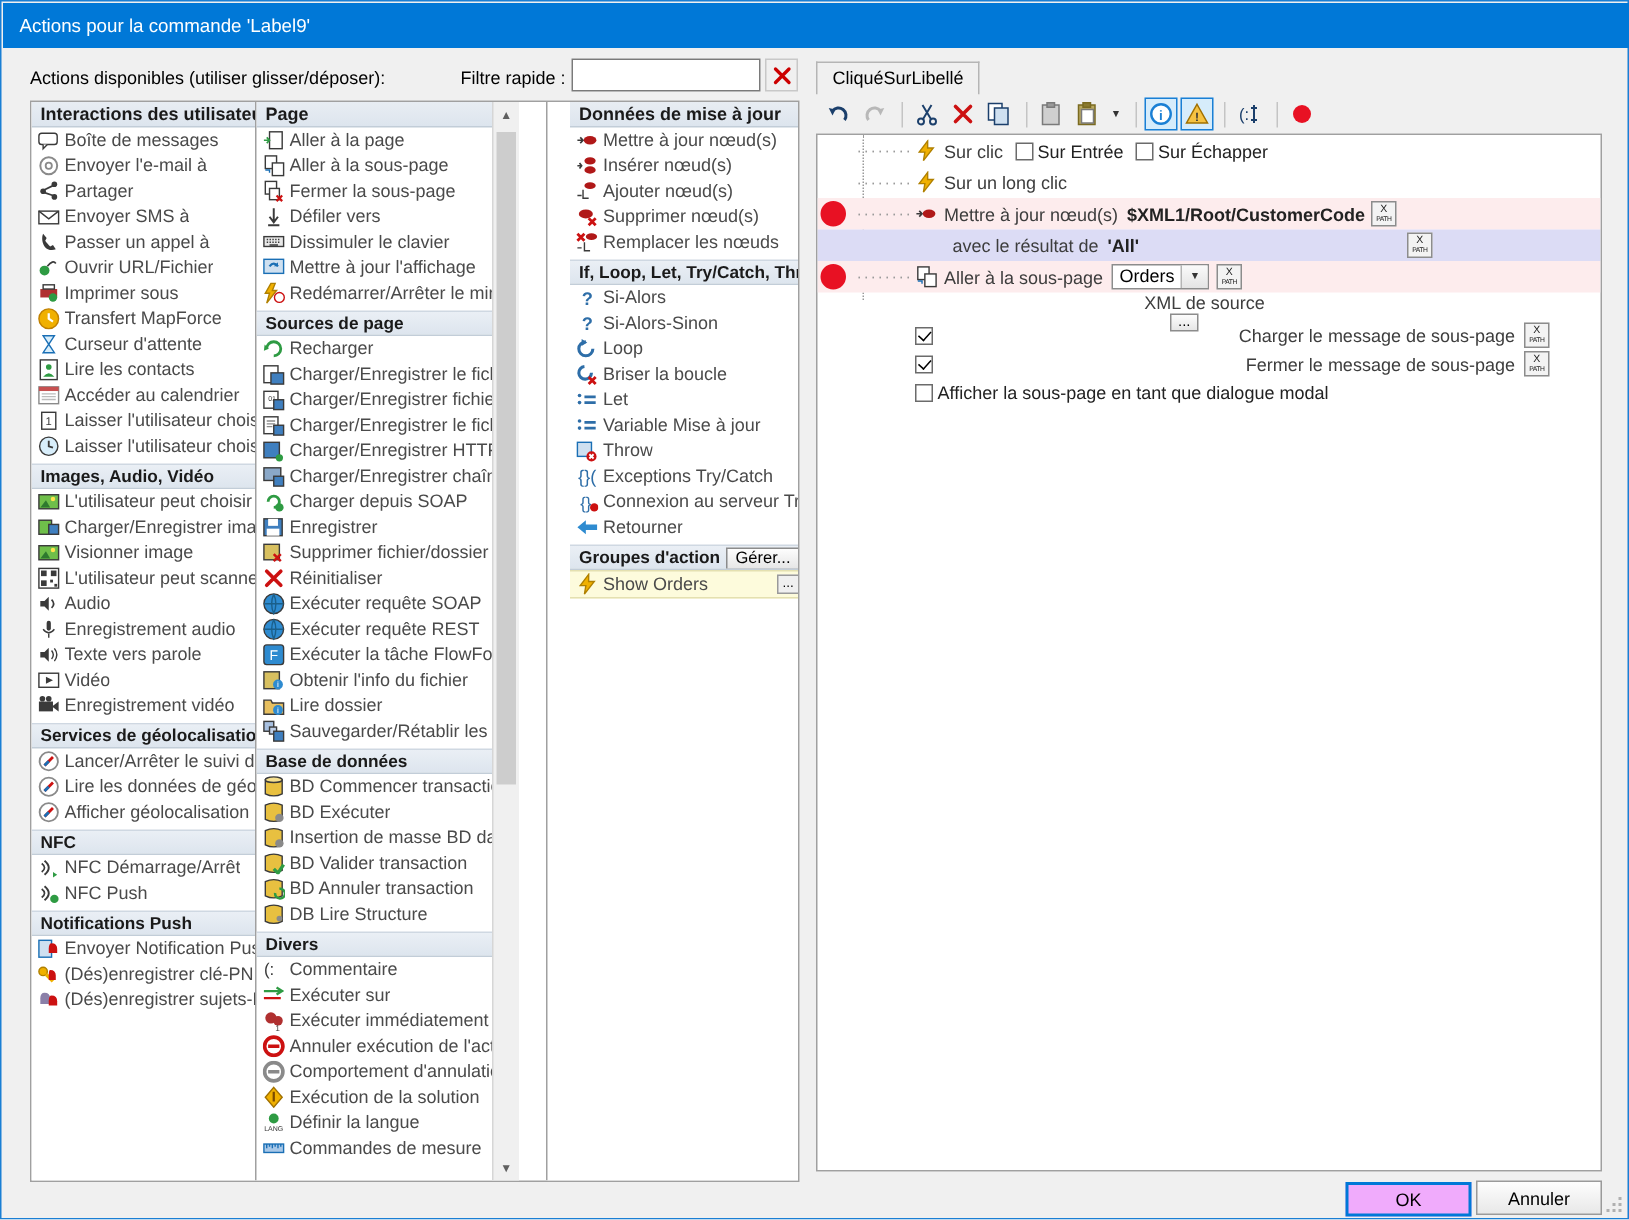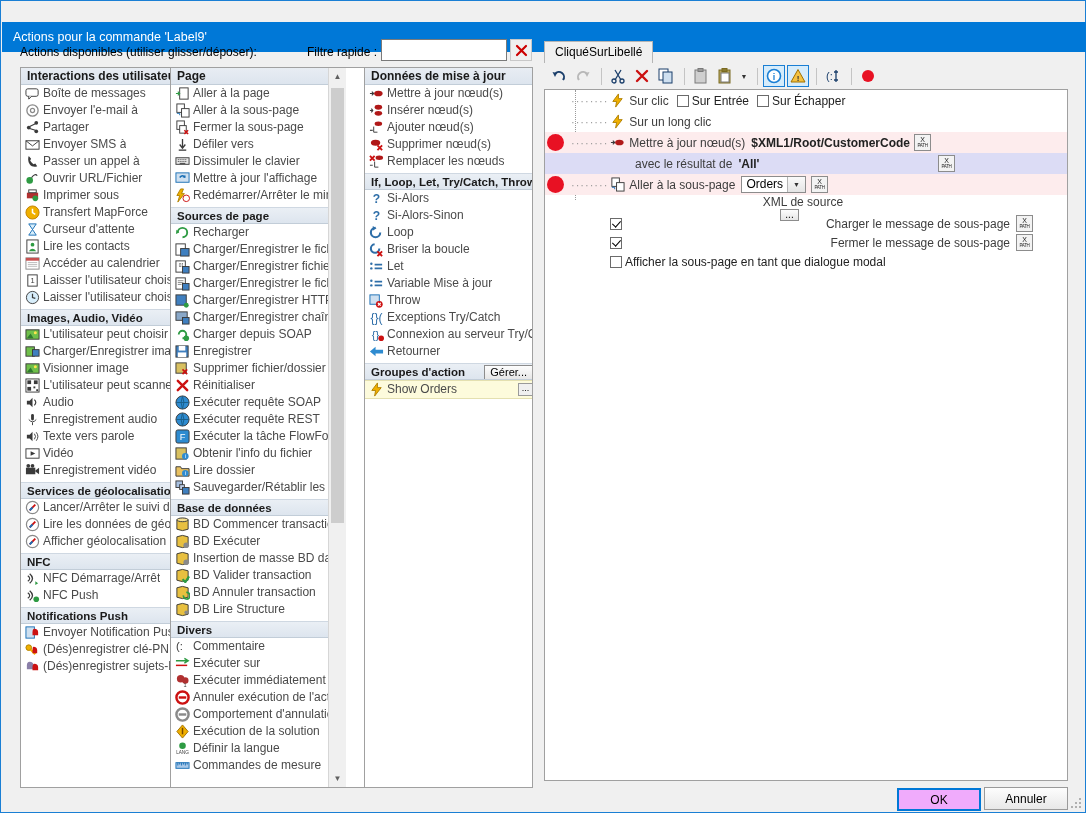--- a/index.html
+++ b/index.html
@@ -20,21 +20,20 @@
   
   #titlebar {
     position: absolute; left: 1px; top: 1px;
     width: 1084px; height: 30px;
     background: #0078d7;
     color: #ffffff;
     display: flex; align-items: center;
     padding-left: 11px;
     box-sizing: border-box;
     font-size: 12.5px;
-    margin-top: 20px;
   }
   
   .lbl {
     position: absolute;
     color: #000;
     font-size: 12px;
     white-space: nowrap;
   }
   #avail-label { left: 19px; top: 44px; }
   #filter-label { left: 306px; top: 44px; }
@@ -910,21 +909,21 @@
             <span class="tx">Commandes de mesure</span>
           </div>
         </div>
         <div class="vscroll">
           <div class="arrow">▲</div>
           <div class="thumb"></div>
           <div class="arrow bot">▼</div>
         </div>
       </div>
     <div class="col" id="col3">
-        <div style="position: relative;">
+        <div style="position: relative; margin-left: 15px;">
           <div class="colhdr">Données de mise à jour</div>
           <div class="item">
             <span class="ic"><svg width="15" height="15" viewBox="0 0 16 16">
                 <path d="M1 8 L5 8 M3 6 L5 8 L3 10" stroke="#3a3a3a" fill="none" stroke-width="1.2"></path>
                 <ellipse cx="10" cy="8" rx="4.5" ry="3" fill="#b01818"></ellipse>
               </svg></span>
             <span class="tx">Mettre à jour nœud(s)</span>
           </div>
           <div class="item">
             <span class="ic"><svg width="15" height="15" viewBox="0 0 16 16">

